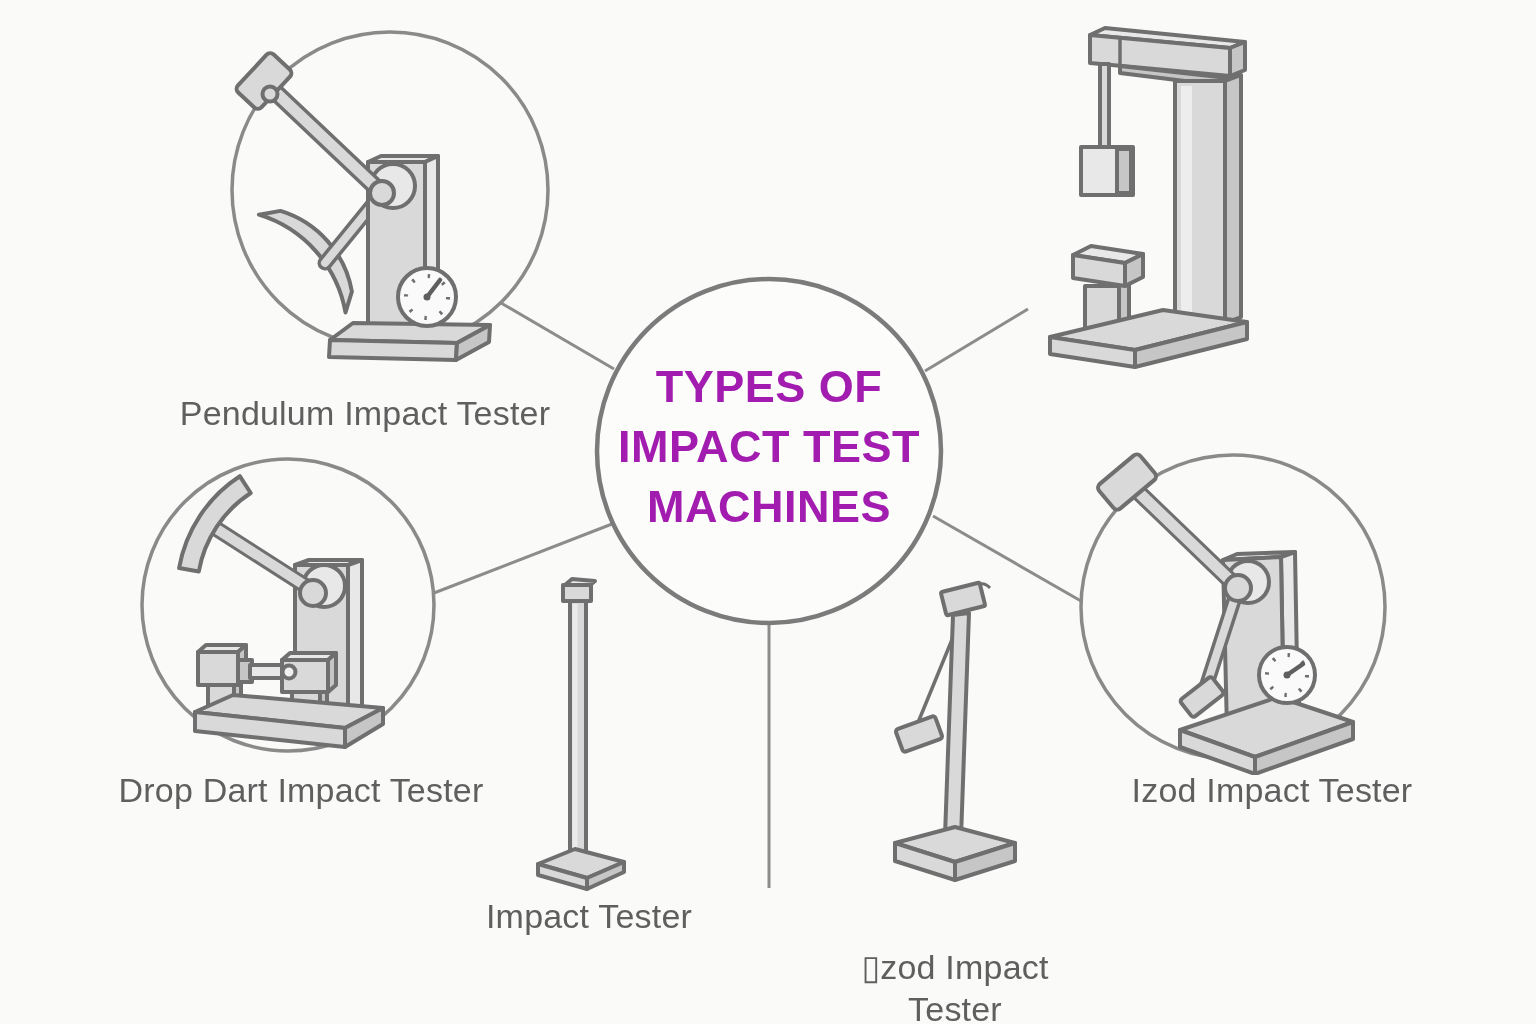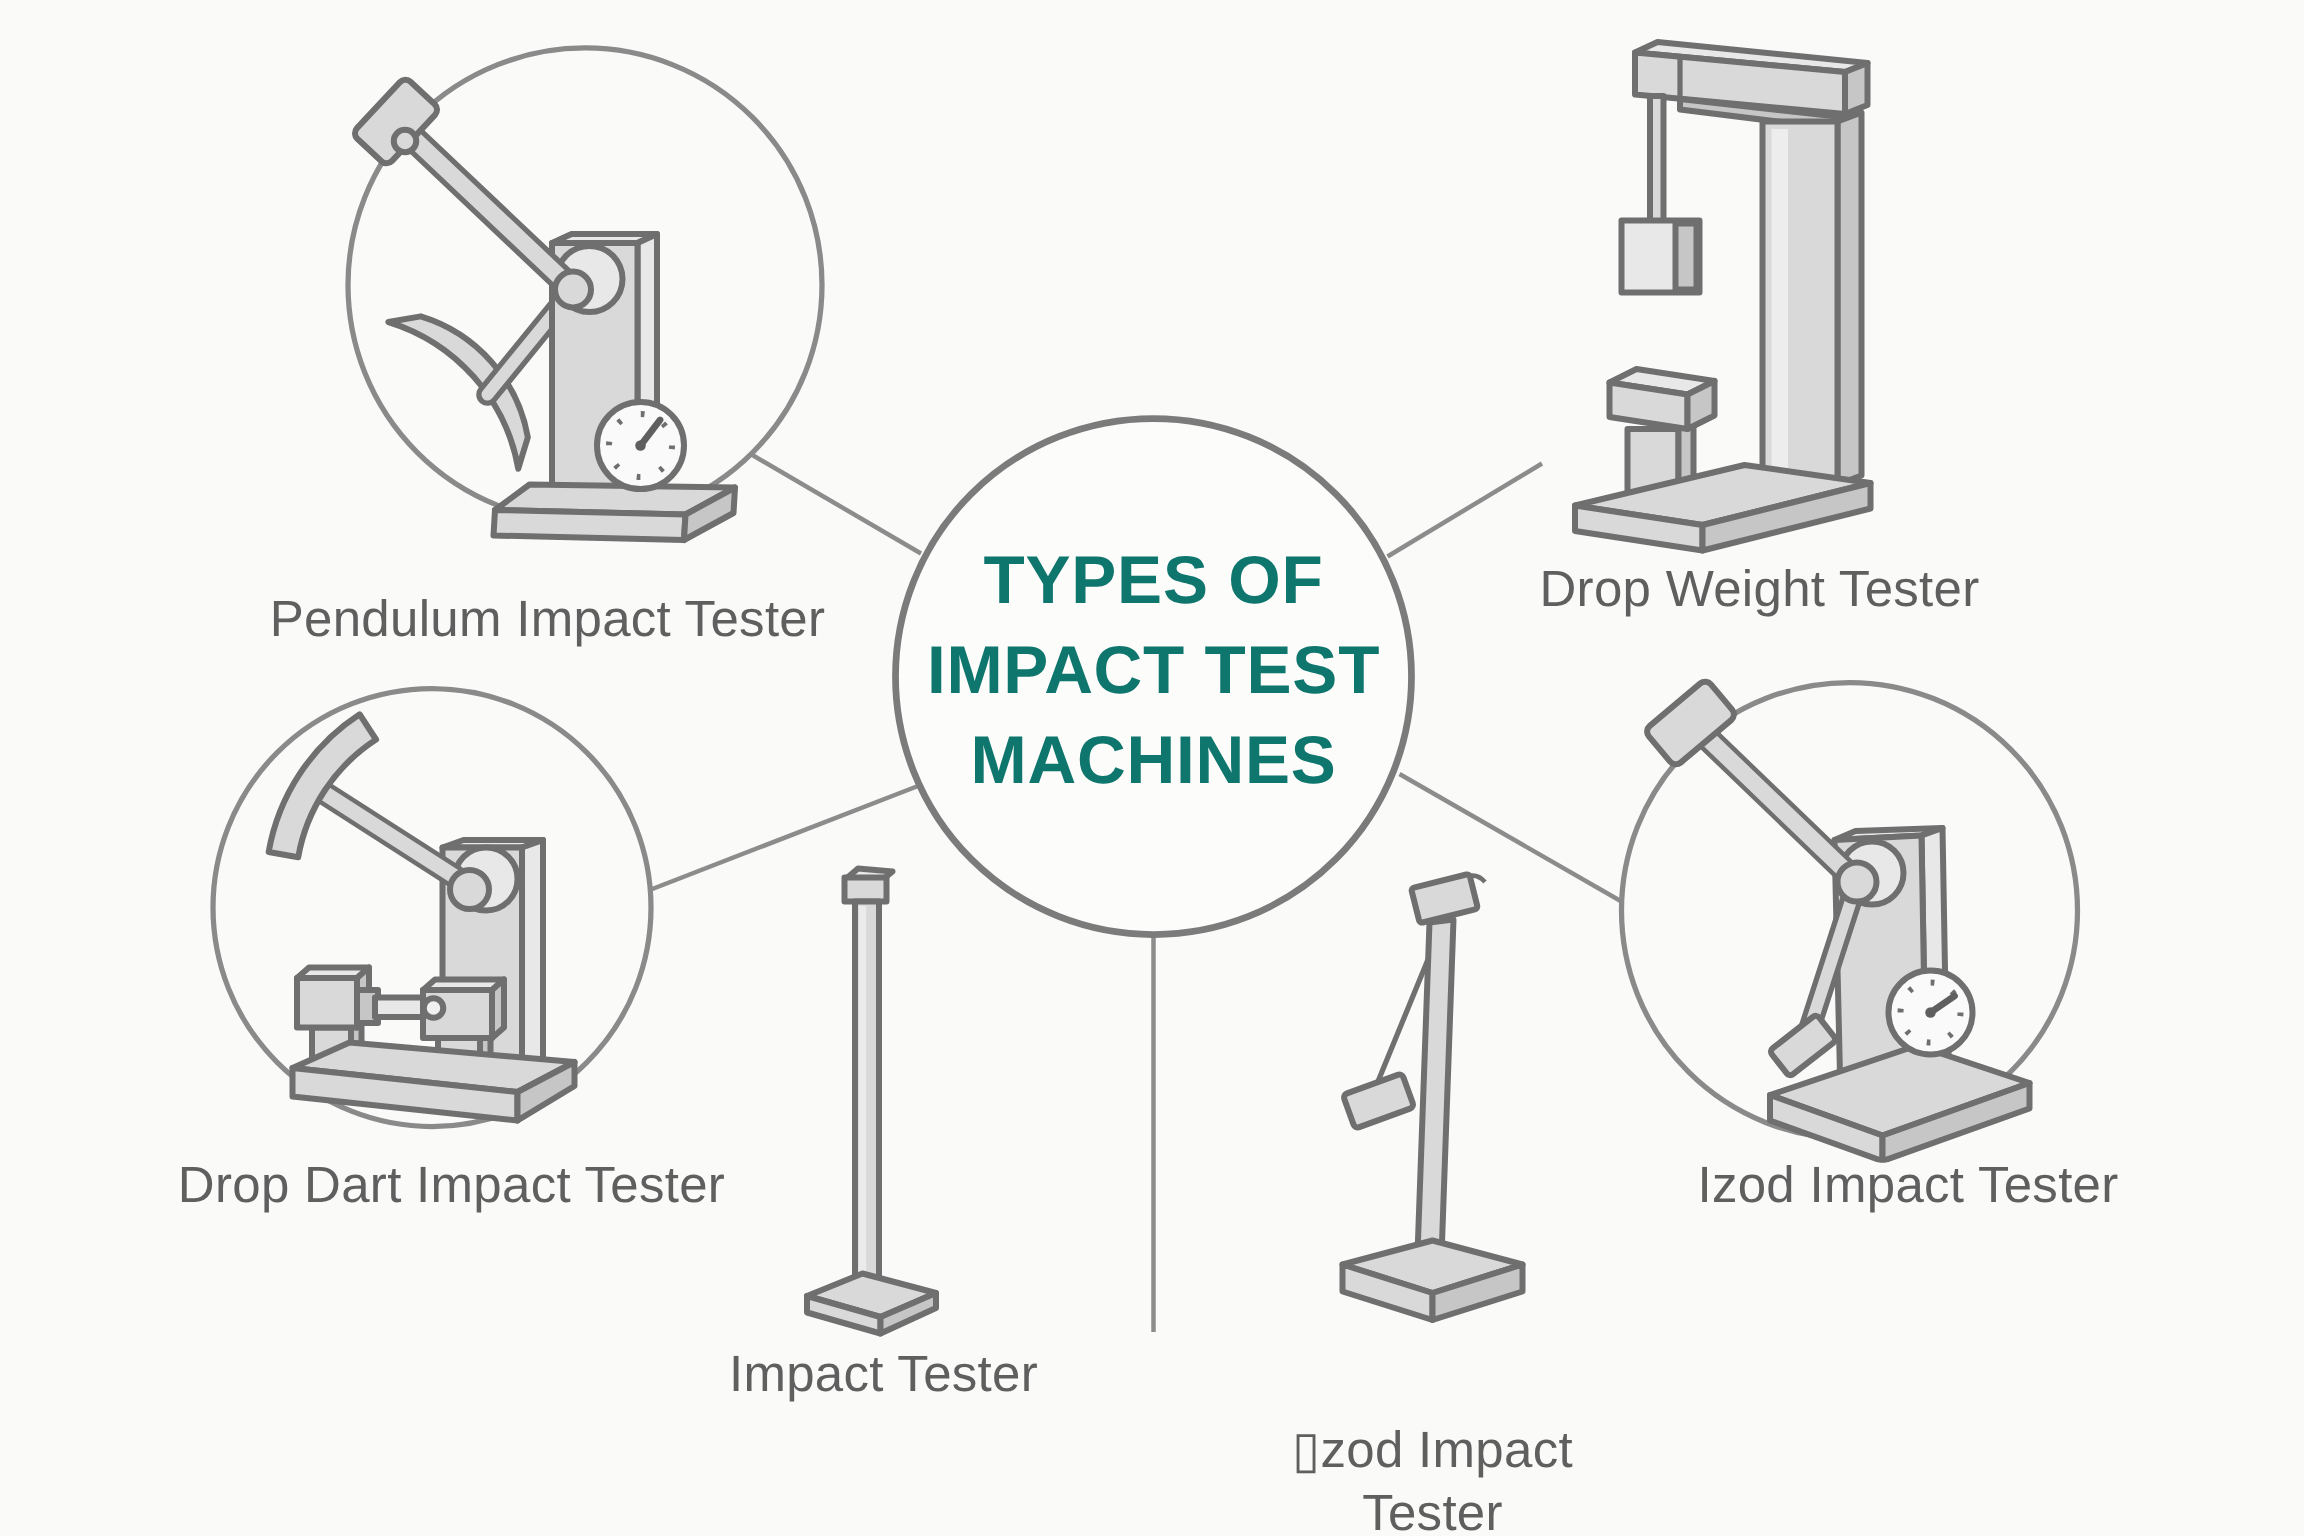--- a/index.html
+++ b/index.html
@@ -9,21 +9,21 @@
   }
   .overlay{position:absolute;left:0;top:0;width:1536px;height:1024px;}
   .machine{position:absolute;}
   .node-label{
     position:absolute;text-align:center;font-size:34px;line-height:44px;
     color:#5f5f5f;letter-spacing:0.2px;font-weight:400;white-space:nowrap;
   }
   .node-label.two-line{line-height:42px;white-space:normal;}
   .center-title{
     position:absolute;left:569px;top:357px;width:400px;text-align:center;
-    font-size:45px;line-height:60px;font-weight:bold;color:#0f766e;
+    font-size:45px;line-height:60px;font-weight:bold;color:#a21caf;
     letter-spacing:0.5px;
   }
   
   .mk{stroke:#6f6f6f;stroke-width:4;stroke-linejoin:round;stroke-linecap:round;}
   .f-main{fill:#d9d9d9;}
   .f-light{fill:#e8e8e8;}
   .f-lighter{fill:#f0f0f0;}
   .f-dark{fill:#c6c6c6;}
   .f-face{fill:#fafafa;}
 </style>
@@ -225,21 +225,20 @@
       <g>
         <line x1="153" y1="138" x2="48" y2="37" stroke="#6f6f6f" stroke-width="17" stroke-linecap="round"></line>
         <line x1="153" y1="138" x2="48" y2="37" stroke="#d9d9d9" stroke-width="11" stroke-linecap="round"></line>
       </g>
       <rect class="mk f-main" x="15" y="16" width="54" height="32" rx="5" transform="rotate(-40 42 32)"></rect>
       <circle class="mk f-main" cx="153" cy="138" r="13" stroke-width="4.5"></circle>
     </svg>
   </div>
 
   <div class="node-label" style="left:65px;top:371px;width:600px;margin-top:20px;">Pendulum Impact Tester</div>
-  <div class="node-label" style="left:873px;top:371px;width:600px;">Drop Weight Tester</div>
   <div class="node-label" style="left:1px;top:768px;width:600px;">Drop Dart Impact Tester</div>
   <div class="node-label two-line" style="left:389px;top:895px;width:400px;">
     <div>Impact Tester</div>
   </div>
   <div class="node-label two-line" style="left:755px;top:946px;width:400px;">
     <div>▯zod Impact</div>
     <div>Tester</div>
   </div>
   <div class="node-label" style="left:972px;top:768px;width:600px;">Izod Impact Tester</div>
 

